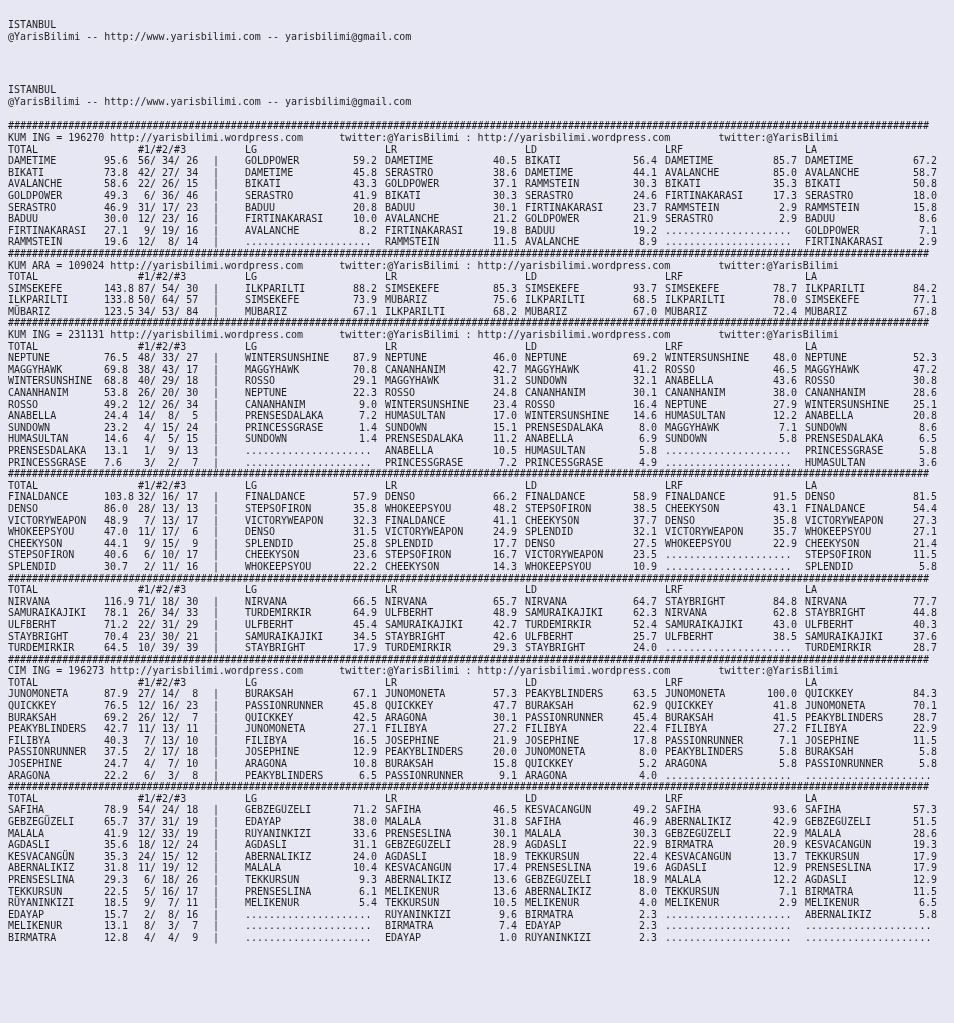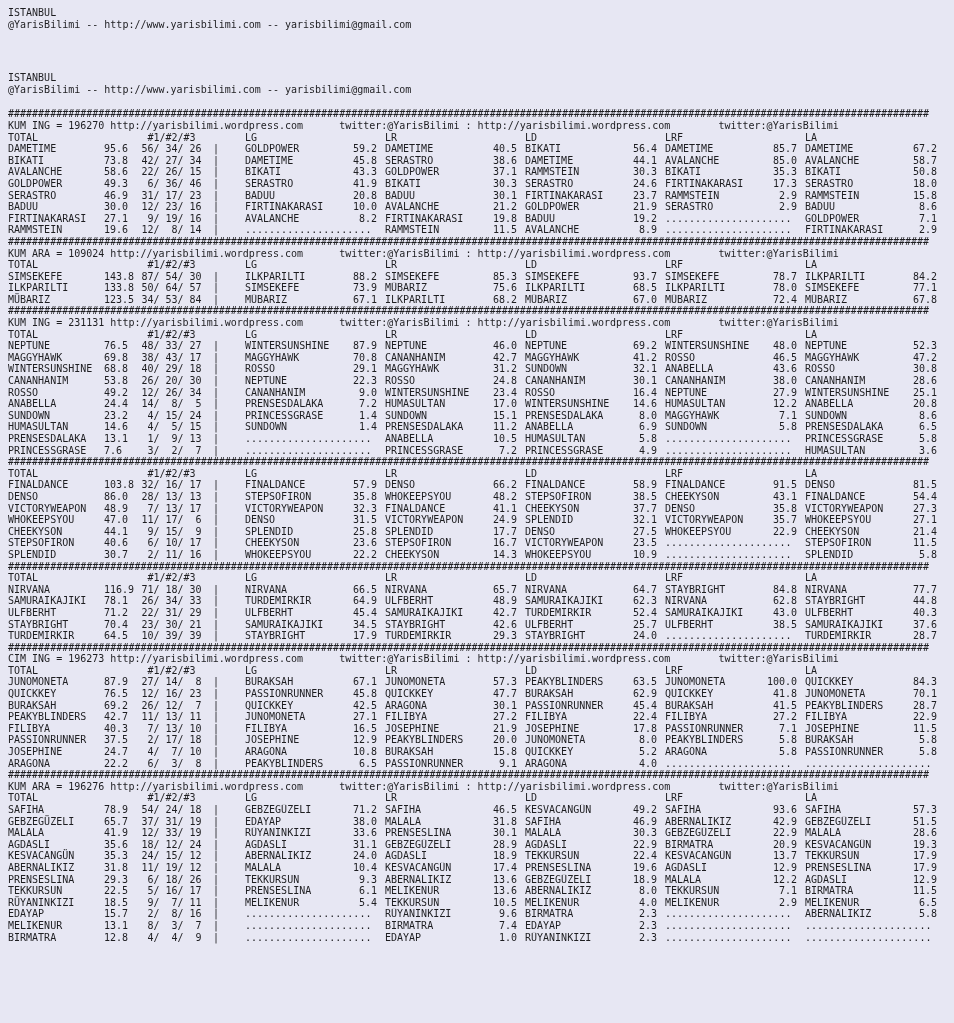--- a/index.html
+++ b/index.html
@@ -2,30 +2,30 @@
 <html><head>
 <meta charset="utf-8">
 <style>
   html,body{margin:0;padding:0}
   body{
     width:954px;height:1023px;overflow:hidden;
     background:#e7e7f3;color:#1d1d20;
     font-family:"DejaVu Sans Mono","Liberation Mono",monospace;
     font-size:10px;line-height:11.6px;
   }
-  .page{padding:7px 0 0 8px}
+  .page{padding:19px 0 0 8px}
   .hdr-line{white-space:pre;height:11.6px}
   .hdr-block2{margin-top:42px}
   #sections{margin-top:13px}
   .hash{white-space:pre;overflow:hidden;width:941px;height:11.6px;letter-spacing:0}
   .title{white-space:pre;height:11.6px;overflow:hidden;width:941px}
   .row{display:flex;white-space:pre;height:11.6px}
   .c1{width:96px;flex:none;overflow:visible}
   .c2{width:34px;flex:none;text-align:left}
-  .c3{width:67px;flex:none;text-align:center}
+  .c3{width:67px;flex:none;text-align:left}
   .c4{width:40px;flex:none;padding-left:8px;box-sizing:border-box}
   .c-pair{width:140px;flex:none;display:flex;justify-content:space-between;
           padding-right:8px;box-sizing:border-box;overflow:hidden}
   .c-pair .pname{overflow:visible}
   .c-pair .pval{flex:none}
   .dots{overflow:hidden;white-space:pre}
 </style>
 </head>
 <body>
 
@@ -90,21 +90,20 @@
       <div class="row"><span class="c1">TOTAL</span><span class="c2"></span><span class="c3">#1/#2/#3</span><span class="c4"></span><div class="c-pair"><span class="pname">LG</span></div><div class="c-pair"><span class="pname">LR</span></div><div class="c-pair"><span class="pname">LD</span></div><div class="c-pair"><span class="pname">LRF</span></div><div class="c-pair"><span class="pname">LA</span></div></div>
       <div class="row"><span class="c1">JUNOMONETA</span><span class="c2">87.9</span><span class="c3">27/ 14/  8</span><span class="c4">|</span><div class="c-pair"><span class="pname">BURAKSAH</span><span class="pval">67.1</span></div><div class="c-pair"><span class="pname">JUNOMONETA</span><span class="pval">57.3</span></div><div class="c-pair"><span class="pname">PEAKYBLINDERS</span><span class="pval">63.5</span></div><div class="c-pair"><span class="pname">JUNOMONETA</span><span class="pval">100.0</span></div><div class="c-pair"><span class="pname">QUICKKEY</span><span class="pval">84.3</span></div></div>
       <div class="row"><span class="c1">QUICKKEY</span><span class="c2">76.5</span><span class="c3">12/ 16/ 23</span><span class="c4">|</span><div class="c-pair"><span class="pname">PASSIONRUNNER</span><span class="pval">45.8</span></div><div class="c-pair"><span class="pname">QUICKKEY</span><span class="pval">47.7</span></div><div class="c-pair"><span class="pname">BURAKSAH</span><span class="pval">62.9</span></div><div class="c-pair"><span class="pname">QUICKKEY</span><span class="pval">41.8</span></div><div class="c-pair"><span class="pname">JUNOMONETA</span><span class="pval">70.1</span></div></div>
       <div class="row"><span class="c1">BURAKSAH</span><span class="c2">69.2</span><span class="c3">26/ 12/  7</span><span class="c4">|</span><div class="c-pair"><span class="pname">QUICKKEY</span><span class="pval">42.5</span></div><div class="c-pair"><span class="pname">ARAGONA</span><span class="pval">30.1</span></div><div class="c-pair"><span class="pname">PASSIONRUNNER</span><span class="pval">45.4</span></div><div class="c-pair"><span class="pname">BURAKSAH</span><span class="pval">41.5</span></div><div class="c-pair"><span class="pname">PEAKYBLINDERS</span><span class="pval">28.7</span></div></div>
       <div class="row"><span class="c1">PEAKYBLINDERS</span><span class="c2">42.7</span><span class="c3">11/ 13/ 11</span><span class="c4">|</span><div class="c-pair"><span class="pname">JUNOMONETA</span><span class="pval">27.1</span></div><div class="c-pair"><span class="pname">FILIBYA</span><span class="pval">27.2</span></div><div class="c-pair"><span class="pname">FILIBYA</span><span class="pval">22.4</span></div><div class="c-pair"><span class="pname">FILIBYA</span><span class="pval">27.2</span></div><div class="c-pair"><span class="pname">FILIBYA</span><span class="pval">22.9</span></div></div>
       <div class="row"><span class="c1">FILIBYA</span><span class="c2">40.3</span><span class="c3"> 7/ 13/ 10</span><span class="c4">|</span><div class="c-pair"><span class="pname">FILIBYA</span><span class="pval">16.5</span></div><div class="c-pair"><span class="pname">JOSEPHINE</span><span class="pval">21.9</span></div><div class="c-pair"><span class="pname">JOSEPHINE</span><span class="pval">17.8</span></div><div class="c-pair"><span class="pname">PASSIONRUNNER</span><span class="pval">7.1</span></div><div class="c-pair"><span class="pname">JOSEPHINE</span><span class="pval">11.5</span></div></div>
       <div class="row"><span class="c1">PASSIONRUNNER</span><span class="c2">37.5</span><span class="c3"> 2/ 17/ 18</span><span class="c4">|</span><div class="c-pair"><span class="pname">JOSEPHINE</span><span class="pval">12.9</span></div><div class="c-pair"><span class="pname">PEAKYBLINDERS</span><span class="pval">20.0</span></div><div class="c-pair"><span class="pname">JUNOMONETA</span><span class="pval">8.0</span></div><div class="c-pair"><span class="pname">PEAKYBLINDERS</span><span class="pval">5.8</span></div><div class="c-pair"><span class="pname">BURAKSAH</span><span class="pval">5.8</span></div></div>
       <div class="row"><span class="c1">JOSEPHINE</span><span class="c2">24.7</span><span class="c3"> 4/  7/ 10</span><span class="c4">|</span><div class="c-pair"><span class="pname">ARAGONA</span><span class="pval">10.8</span></div><div class="c-pair"><span class="pname">BURAKSAH</span><span class="pval">15.8</span></div><div class="c-pair"><span class="pname">QUICKKEY</span><span class="pval">5.2</span></div><div class="c-pair"><span class="pname">ARAGONA</span><span class="pval">5.8</span></div><div class="c-pair"><span class="pname">PASSIONRUNNER</span><span class="pval">5.8</span></div></div>
       <div class="row"><span class="c1">ARAGONA</span><span class="c2">22.2</span><span class="c3"> 6/  3/  8</span><span class="c4">|</span><div class="c-pair"><span class="pname">PEAKYBLINDERS</span><span class="pval">6.5</span></div><div class="c-pair"><span class="pname">PASSIONRUNNER</span><span class="pval">9.1</span></div><div class="c-pair"><span class="pname">ARAGONA</span><span class="pval">4.0</span></div><div class="c-pair"><span class="dots">.....................</span></div><div class="c-pair"><span class="dots">.....................</span></div></div>
       <div class="hash">#########################################################################################################################################################</div>
-      <div class="title"><span>KUM ARA = 196276 </span><span>http://yarisbilimi.wordpress.com</span>      <span>twitter:@YarisBilimi : http://yarisbilimi.wordpress.com</span>        <span>twitter:@YarisBilimi</span></div>
       <div class="row"><span class="c1">TOTAL</span><span class="c2"></span><span class="c3">#1/#2/#3</span><span class="c4"></span><div class="c-pair"><span class="pname">LG</span></div><div class="c-pair"><span class="pname">LR</span></div><div class="c-pair"><span class="pname">LD</span></div><div class="c-pair"><span class="pname">LRF</span></div><div class="c-pair"><span class="pname">LA</span></div></div>
       <div class="row"><span class="c1">SAFIHA</span><span class="c2">78.9</span><span class="c3">54/ 24/ 18</span><span class="c4">|</span><div class="c-pair"><span class="pname">GEBZEGÜZELI</span><span class="pval">71.2</span></div><div class="c-pair"><span class="pname">SAFIHA</span><span class="pval">46.5</span></div><div class="c-pair"><span class="pname">KESVACANGÜN</span><span class="pval">49.2</span></div><div class="c-pair"><span class="pname">SAFIHA</span><span class="pval">93.6</span></div><div class="c-pair"><span class="pname">SAFIHA</span><span class="pval">57.3</span></div></div>
       <div class="row"><span class="c1">GEBZEGÜZELI</span><span class="c2">65.7</span><span class="c3">37/ 31/ 19</span><span class="c4">|</span><div class="c-pair"><span class="pname">EDAYAP</span><span class="pval">38.0</span></div><div class="c-pair"><span class="pname">MALALA</span><span class="pval">31.8</span></div><div class="c-pair"><span class="pname">SAFIHA</span><span class="pval">46.9</span></div><div class="c-pair"><span class="pname">ABERNALIKIZ</span><span class="pval">42.9</span></div><div class="c-pair"><span class="pname">GEBZEGÜZELI</span><span class="pval">51.5</span></div></div>
       <div class="row"><span class="c1">MALALA</span><span class="c2">41.9</span><span class="c3">12/ 33/ 19</span><span class="c4">|</span><div class="c-pair"><span class="pname">RÜYANINKIZI</span><span class="pval">33.6</span></div><div class="c-pair"><span class="pname">PRENSESLINA</span><span class="pval">30.1</span></div><div class="c-pair"><span class="pname">MALALA</span><span class="pval">30.3</span></div><div class="c-pair"><span class="pname">GEBZEGÜZELI</span><span class="pval">22.9</span></div><div class="c-pair"><span class="pname">MALALA</span><span class="pval">28.6</span></div></div>
       <div class="row"><span class="c1">AGDASLI</span><span class="c2">35.6</span><span class="c3">18/ 12/ 24</span><span class="c4">|</span><div class="c-pair"><span class="pname">AGDASLI</span><span class="pval">31.1</span></div><div class="c-pair"><span class="pname">GEBZEGÜZELI</span><span class="pval">28.9</span></div><div class="c-pair"><span class="pname">AGDASLI</span><span class="pval">22.9</span></div><div class="c-pair"><span class="pname">BIRMATRA</span><span class="pval">20.9</span></div><div class="c-pair"><span class="pname">KESVACANGÜN</span><span class="pval">19.3</span></div></div>
       <div class="row"><span class="c1">KESVACANGÜN</span><span class="c2">35.3</span><span class="c3">24/ 15/ 12</span><span class="c4">|</span><div class="c-pair"><span class="pname">ABERNALIKIZ</span><span class="pval">24.0</span></div><div class="c-pair"><span class="pname">AGDASLI</span><span class="pval">18.9</span></div><div class="c-pair"><span class="pname">TEKKURSUN</span><span class="pval">22.4</span></div><div class="c-pair"><span class="pname">KESVACANGÜN</span><span class="pval">13.7</span></div><div class="c-pair"><span class="pname">TEKKURSUN</span><span class="pval">17.9</span></div></div>
       <div class="row"><span class="c1">ABERNALIKIZ</span><span class="c2">31.8</span><span class="c3">11/ 19/ 12</span><span class="c4">|</span><div class="c-pair"><span class="pname">MALALA</span><span class="pval">10.4</span></div><div class="c-pair"><span class="pname">KESVACANGÜN</span><span class="pval">17.4</span></div><div class="c-pair"><span class="pname">PRENSESLINA</span><span class="pval">19.6</span></div><div class="c-pair"><span class="pname">AGDASLI</span><span class="pval">12.9</span></div><div class="c-pair"><span class="pname">PRENSESLINA</span><span class="pval">17.9</span></div></div>
       <div class="row"><span class="c1">PRENSESLINA</span><span class="c2">29.3</span><span class="c3"> 6/ 18/ 26</span><span class="c4">|</span><div class="c-pair"><span class="pname">TEKKURSUN</span><span class="pval">9.3</span></div><div class="c-pair"><span class="pname">ABERNALIKIZ</span><span class="pval">13.6</span></div><div class="c-pair"><span class="pname">GEBZEGÜZELI</span><span class="pval">18.9</span></div><div class="c-pair"><span class="pname">MALALA</span><span class="pval">12.2</span></div><div class="c-pair"><span class="pname">AGDASLI</span><span class="pval">12.9</span></div></div>
       <div class="row"><span class="c1">TEKKURSUN</span><span class="c2">22.5</span><span class="c3"> 5/ 16/ 17</span><span class="c4">|</span><div class="c-pair"><span class="pname">PRENSESLINA</span><span class="pval">6.1</span></div><div class="c-pair"><span class="pname">MELIKENUR</span><span class="pval">13.6</span></div><div class="c-pair"><span class="pname">ABERNALIKIZ</span><span class="pval">8.0</span></div><div class="c-pair"><span class="pname">TEKKURSUN</span><span class="pval">7.1</span></div><div class="c-pair"><span class="pname">BIRMATRA</span><span class="pval">11.5</span></div></div>
       <div class="row"><span class="c1">RÜYANINKIZI</span><span class="c2">18.5</span><span class="c3"> 9/  7/ 11</span><span class="c4">|</span><div class="c-pair"><span class="pname">MELIKENUR</span><span class="pval">5.4</span></div><div class="c-pair"><span class="pname">TEKKURSUN</span><span class="pval">10.5</span></div><div class="c-pair"><span class="pname">MELIKENUR</span><span class="pval">4.0</span></div><div class="c-pair"><span class="pname">MELIKENUR</span><span class="pval">2.9</span></div><div class="c-pair"><span class="pname">MELIKENUR</span><span class="pval">6.5</span></div></div>

